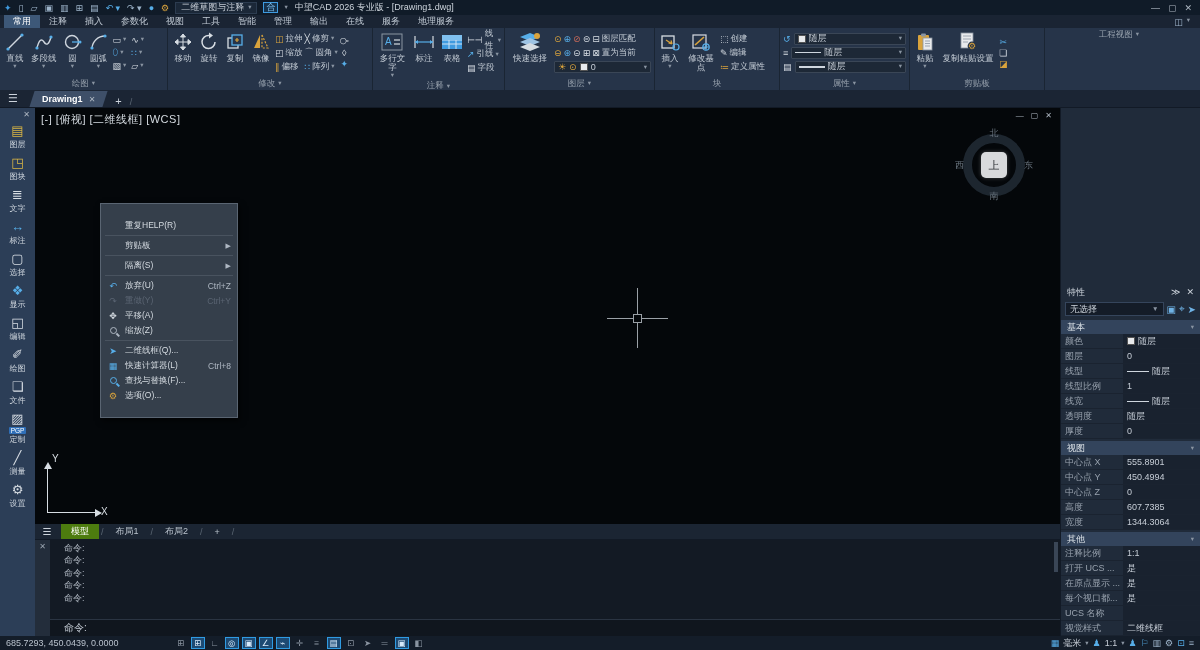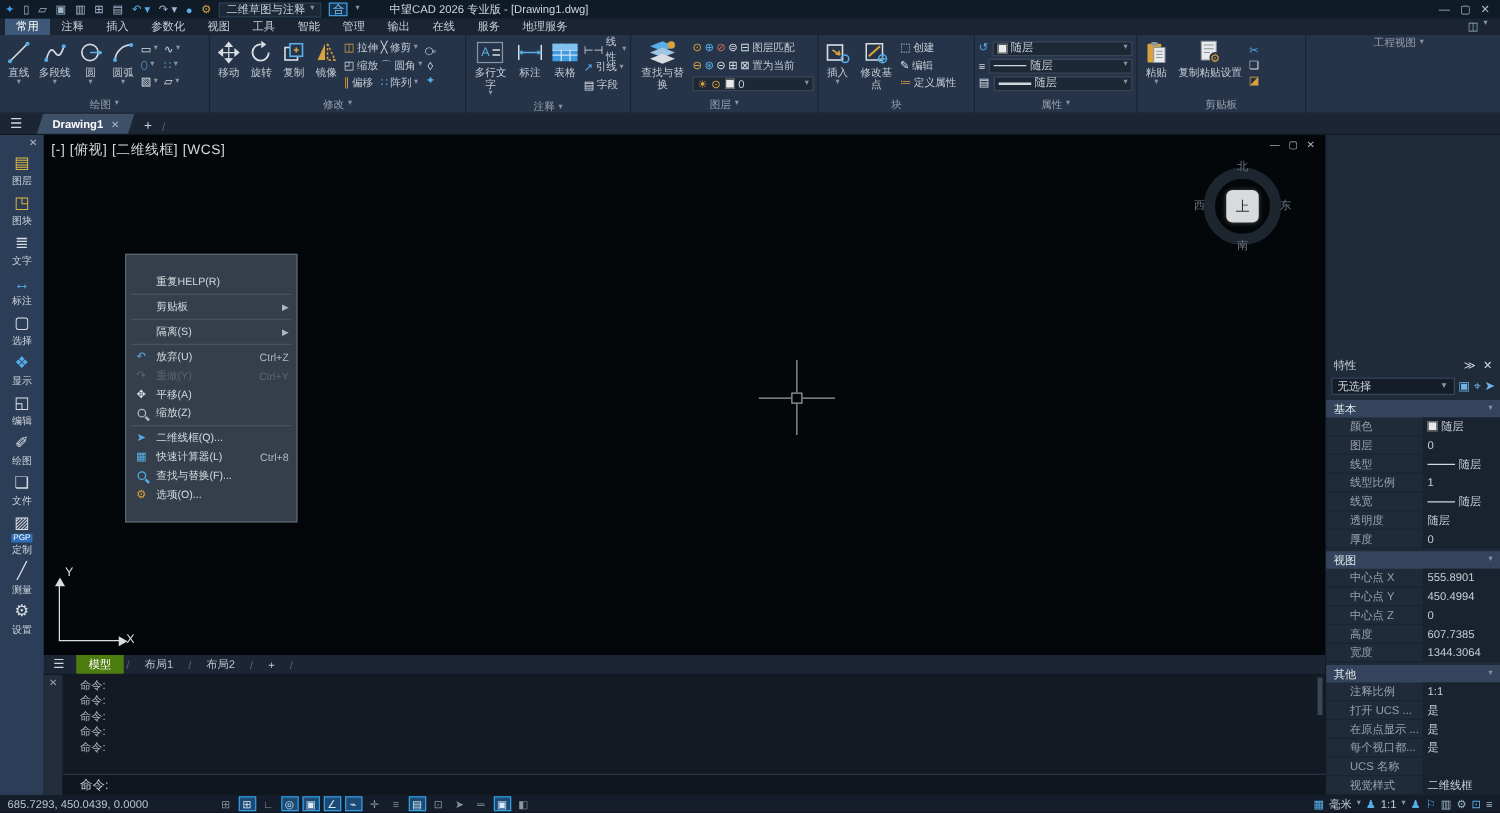--- a/index.html
+++ b/index.html
@@ -10,21 +10,21 @@
   
   .titlebar { position:absolute; top:0; left:0; right:0; height:15px; background:#101b28;
     display:flex; align-items:center; gap:6px; padding:0 4px; }
   .qat { display:flex; gap:7px; align-items:center; color:#9fb6cc; font-size:9px; }
   .qat .qi { cursor:default; }
   .qat .logo { color:#3f9be0; }
   .workspace { display:flex; align-items:center; gap:4px; background:#1b2838; border:1px solid #2c3c50;
     height:12px; padding:0 5px; color:#c6cdd6; }
   .ws-badge { background:#16324c; border:1px solid #3f9be0; color:#7fc0ef; padding:0 2px; height:11px;
     display:flex; align-items:center; }
-  .win-title { flex:0 0 auto; margin-left:18px; color:#cdd4dc; font-size:9px; }
+  .win-title { flex:0 0 auto; margin-left:1px; color:#cdd4dc; font-size:9px; }
   .tb-spacer { flex:1; }
   .win-ctl { display:flex; gap:8px; color:#aeb7c2; padding-right:4px; }
 
   
   .menubar { position:absolute; top:15px; left:0; right:0; height:13px; background:#1a2433;
     display:flex; align-items:center; padding-left:4px; }
   .menu-item { padding:0 9px; height:13px; display:flex; align-items:center; color:#c3ccd6; }
   .menu-item.active { background:#3d5878; color:#fff; }
   .menu-end { margin-left:auto; display:flex; gap:4px; padding-right:10px; color:#9fb6cc; }
 
@@ -128,21 +128,21 @@
   .pp-title .sp { flex:1; }
   .pp-selrow { display:flex; align-items:center; gap:3px; padding:2px 4px; }
   .pp-select { flex:1; display:flex; align-items:center; background:#141c28; border:1px solid #35455c;
     height:14px; padding:0 4px; color:#cdd4dc; }
   .pp-select .sp { flex:1; }
   .pp-ic { color:#6fb2e4; font-size:10px; }
   .pp-sec { height:14px; background:#33445c; display:flex; align-items:center; padding:0 6px;
     color:#dfe5ea; margin-top:2px; }
   .pp-sec .sp { flex:1; }
   .pp-row { display:flex; align-items:center; height:15px; border-bottom:1px solid #1a2330; }
-  .pp-lab { width:62px; flex:none; padding-left:4px; color:#98a2ae; overflow:hidden; white-space:nowrap;margin-left:15px; }
+  .pp-lab { width:62px; flex:none; padding-left:4px; color:#98a2ae; overflow:hidden; white-space:nowrap; }
   .pp-val { flex:1; height:100%; background:#19222f; display:flex; align-items:center; gap:3px;
     padding:0 4px; color:#c6cdd6; overflow:hidden; white-space:nowrap; }
   .pp-line { width:22px; height:0; border-top:1px solid #cfd6de; }
 
   
   .layouttabs { position:absolute; top:524px; left:35px; width:1025px; height:16px; background:#1b2533;
     display:flex; align-items:center; gap:2px; border-bottom:1px solid #121a26; }
   .lt-menu { width:24px; display:flex; justify-content:center; color:#cdd4dc; font-size:10px; }
   .lt-tab { padding:1px 10px; color:#b9c2cc; }
   .lt-tab.active { background:#4d7c0f; color:#fff; }
@@ -450,21 +450,21 @@
       <div class="rbody">
         <div class="bigbtn" style="width:44px">
           <span class="ic">
             <svg width="24" height="20" viewBox="0 0 24 20">
                 <path d="M12 1 L22 5 12 9 2 5 Z" fill="#57aee8"></path>
                 <path d="M12 6 L22 10 12 14 2 10 Z" fill="#9fc4e4"></path>
                 <path d="M12 11 L22 15 12 19 2 15 Z" fill="#d7dde3"></path>
                 <circle cx="19" cy="4" r="3" fill="#d9a33c"></circle>
               </svg>
           </span>
-          <span>查找与替换</span>
+          <span>快速选择</span>
         </div>
         <div class="smallcol" style="flex:1">
           <div class="smallbtn">
             <span class="mini yel">⊙</span>
             <span class="mini blu">⊕</span>
             <span class="mini red">⊘</span>
             <span class="mini wht">⊜</span>
             <span class="mini wht">⊟</span>
             <span>图层匹配</span>
           </div>

